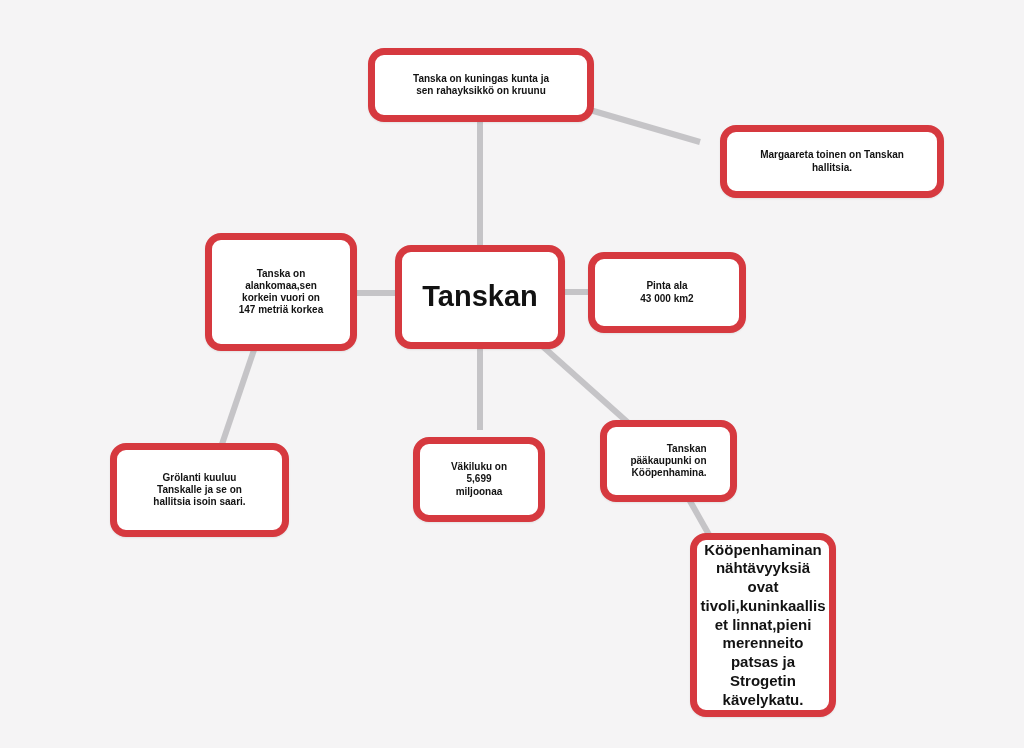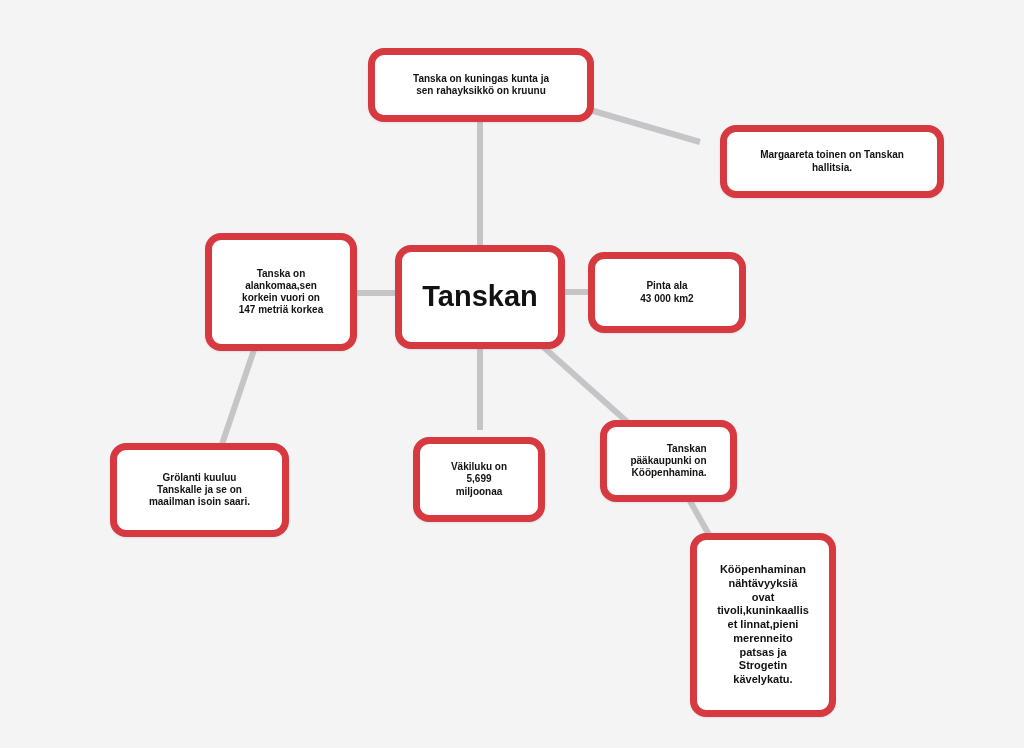--- a/index.html
+++ b/index.html
@@ -48,21 +48,21 @@
   .n-monarchy   { left: 368px; top: 48px;  width: 226px; height: 74px; }
   .n-ruler      { left: 688px; top: 125px; width: 224px; height: 73px; margin-left: 32px; }
   .n-terrain    { left: 205px; top: 233px; width: 152px; height: 118px; }
   .n-tanska     { left: 395px; top: 245px; width: 170px; height: 104px;
                   font-size: 29px; line-height: 1.1; }
   .n-area       { left: 588px; top: 252px; width: 158px; height: 81px; }
   .n-greenland  { left: 110px; top: 443px; width: 179px; height: 94px; }
   .n-population { left: 413px; top: 437px; width: 132px; height: 85px; }
   .n-capital    { left: 600px; top: 420px; width: 137px; height: 82px; text-align: right; }
   .n-sights     { left: 690px; top: 533px; width: 146px; height: 184px;
-                  font-size: 11px; line-height: 1.25; }
+                  font-size: 15px; line-height: 1.25; }
 </style>
 </head>
 <body>
 
 <div class="canvas">
 
   <svg class="edges" viewBox="0 0 1024 748" xmlns="http://www.w3.org/2000/svg">
     <line x1="480" y1="115" x2="480" y2="252"></line>
     <line x1="590" y1="110" x2="700" y2="142"></line>
     <line x1="350" y1="293" x2="402" y2="293"></line>
@@ -95,21 +95,21 @@
   </div>
 
   <div class="node n-area">
     <span class="txt">Pinta ala
 43 000 km2</span>
   </div>
 
   <div class="node n-greenland">
     <span class="txt">Grölanti kuuluu
 Tanskalle ja se on
-maailman isoin saari.</span>
+hallitsia isoin saari.</span>
   </div>
 
   <div class="node n-population">
     <span class="txt">Väkiluku on
 5,699
 miljoonaa</span>
   </div>
 
   <div class="node n-capital">
     <span class="txt">Tanskan

